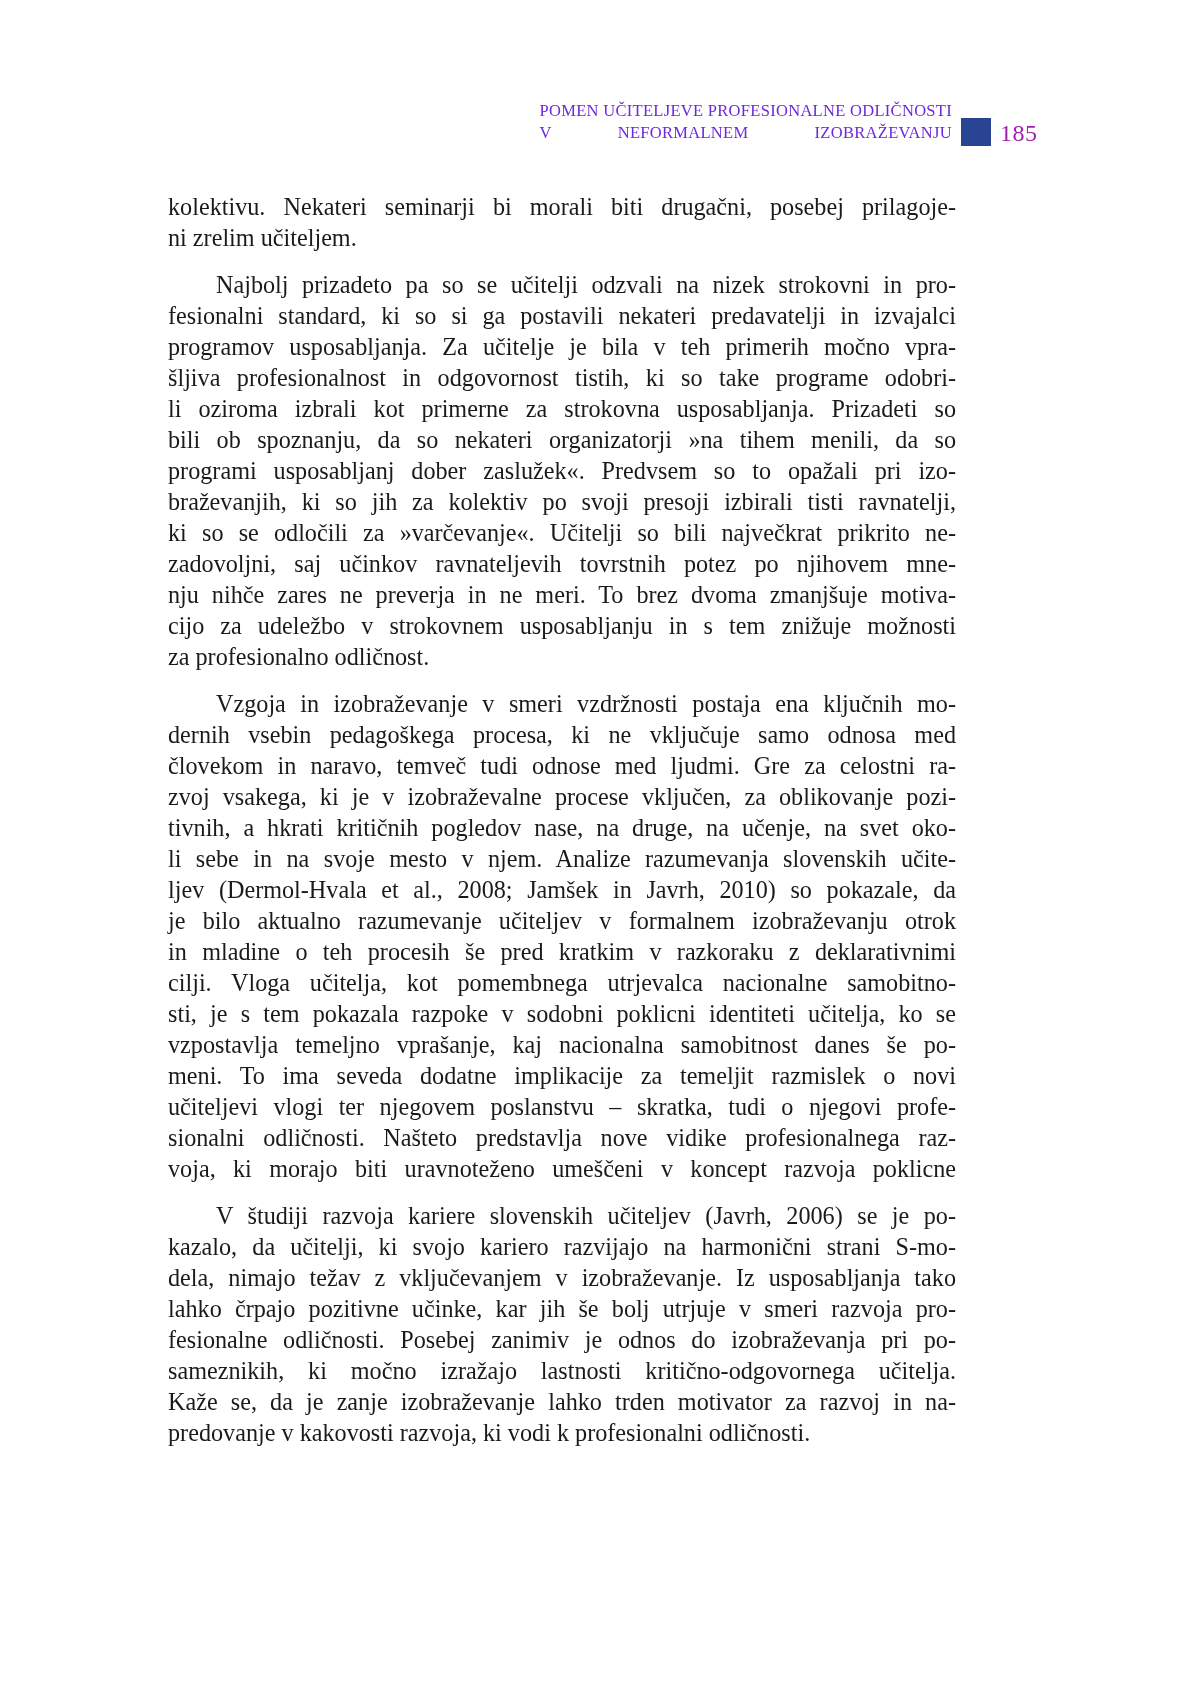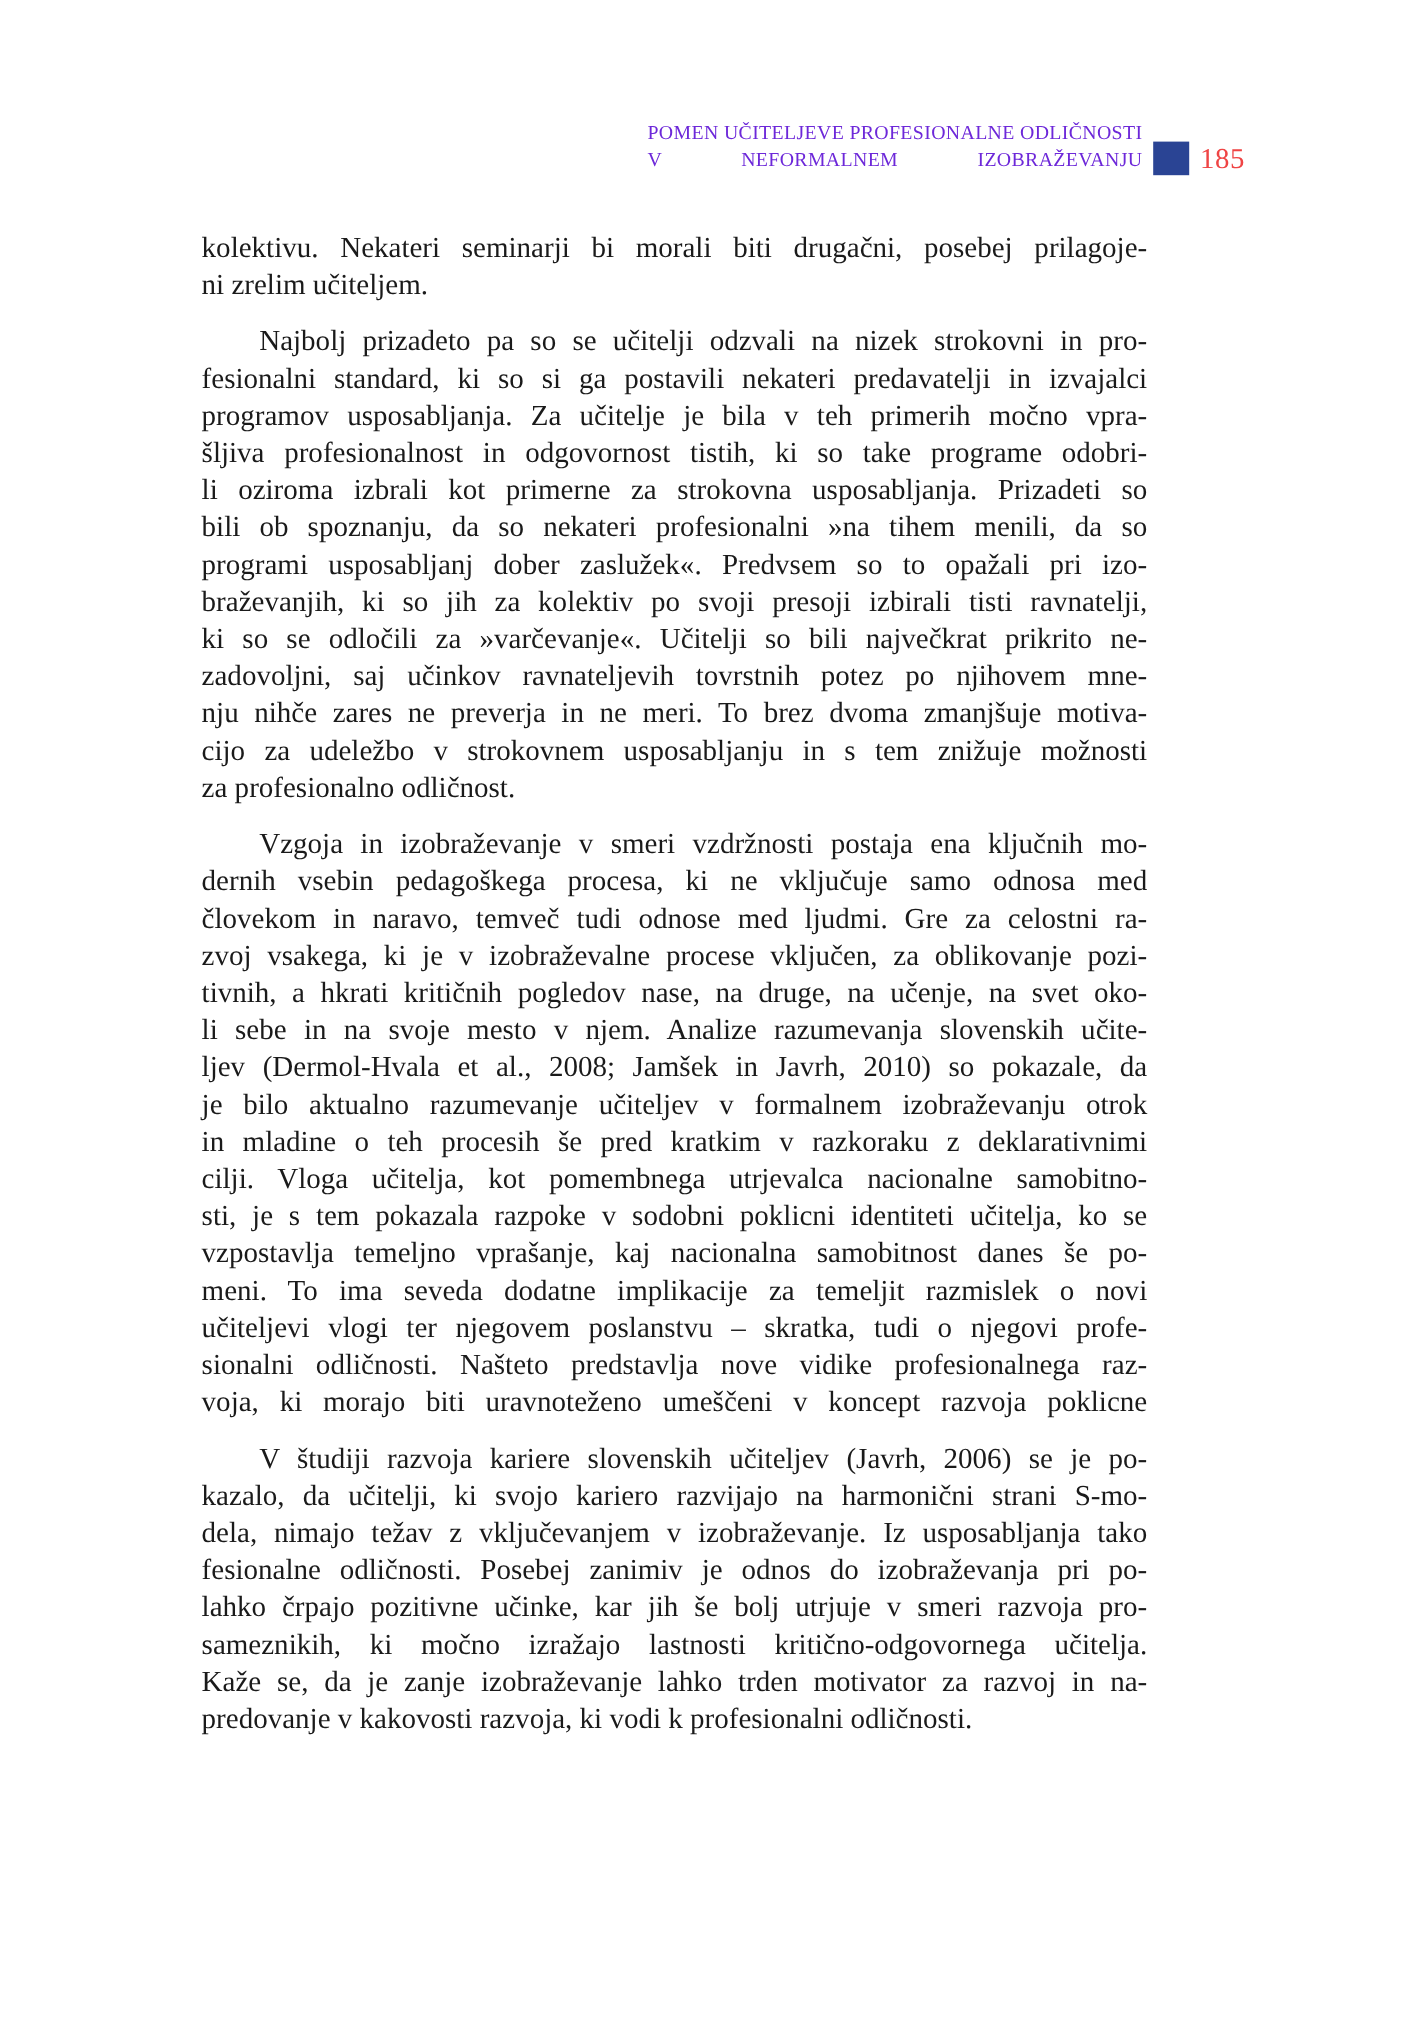--- a/index.html
+++ b/index.html
@@ -33,21 +33,21 @@
     width: 30px;
     height: 28px;
     background: #2a4494;
   }
   .page-number {
     position: absolute;
     left: 1000px;
     top: 119px;
     font-size: 24px;
     line-height: 28px;
-    color: #ef4444;
+    color: #a21caf;
     letter-spacing: 0.5px;
   }
   .body-text {
     position: absolute;
     left: 152px;
     top: 175px;
     width: 820px;
     font-size: 24.2px;
     line-height: 31px;
     color: #1a1a1a;
@@ -82,21 +82,21 @@
     <p class="para">
       <span class="line">kolektivu. Nekateri seminarji bi morali biti drugačni, posebej prilagoje-</span>
       <span class="line last">ni zrelim učiteljem.</span>
     </p>
     <p class="para">
       <span class="line indent">Najbolj prizadeto pa so se učitelji odzvali na nizek strokovni in pro-</span>
       <span class="line">fesionalni standard, ki so si ga postavili nekateri predavatelji in izvajalci</span>
       <span class="line">programov usposabljanja. Za učitelje je bila v teh primerih močno vpra-</span>
       <span class="line">šljiva profesionalnost in odgovornost tistih, ki so take programe odobri-</span>
       <span class="line">li oziroma izbrali kot primerne za strokovna usposabljanja. Prizadeti so</span>
-      <span class="line">bili ob spoznanju, da so nekateri profesionalni »na tihem menili, da so</span>
+      <span class="line">bili ob spoznanju, da so nekateri organizatorji »na tihem menili, da so</span>
       <span class="line">programi usposabljanj dober zaslužek«. Predvsem so to opažali pri izo-</span>
       <span class="line">braževanjih, ki so jih za kolektiv po svoji presoji izbirali tisti ravnatelji,</span>
       <span class="line">ki so se odločili za »varčevanje«. Učitelji so bili največkrat prikrito ne-</span>
       <span class="line">zadovoljni, saj učinkov ravnateljevih tovrstnih potez po njihovem mne-</span>
       <span class="line">nju nihče zares ne preverja in ne meri. To brez dvoma zmanjšuje motiva-</span>
       <span class="line">cijo za udeležbo v strokovnem usposabljanju in s tem znižuje možnosti</span>
       <span class="line last">za profesionalno odličnost.</span>
     </p>
     <p class="para">
       <span class="line indent">Vzgoja in izobraževanje v smeri vzdržnosti postaja ena ključnih mo-</span>
@@ -113,19 +113,19 @@
       <span class="line">vzpostavlja temeljno vprašanje, kaj nacionalna samobitnost danes še po-</span>
       <span class="line">meni. To ima seveda dodatne implikacije za temeljit razmislek o novi</span>
       <span class="line">učiteljevi vlogi ter njegovem poslanstvu – skratka, tudi o njegovi profe-</span>
       <span class="line">sionalni odličnosti. Našteto predstavlja nove vidike profesionalnega raz-</span>
       <span class="line">voja, ki morajo biti uravnoteženo umeščeni v koncept razvoja poklicne</span>
     </p>
     <p class="para">
       <span class="line indent">V študiji razvoja kariere slovenskih učiteljev (Javrh, 2006) se je po-</span>
       <span class="line">kazalo, da učitelji, ki svojo kariero razvijajo na harmonični strani S-mo-</span>
       <span class="line">dela, nimajo težav z vključevanjem v izobraževanje. Iz usposabljanja tako</span>
+      <span class="line">lahko črpajo pozitivne učinke, kar jih še bolj utrjuje v smeri razvoja pro-</span>
       <span class="line">fesionalne odličnosti. Posebej zanimiv je odnos do izobraževanja pri po-</span>
-      <span class="line">lahko črpajo pozitivne učinke, kar jih še bolj utrjuje v smeri razvoja pro-</span>
       <span class="line">sameznikih, ki močno izražajo lastnosti kritično-odgovornega učitelja.</span>
       <span class="line">Kaže se, da je zanje izobraževanje lahko trden motivator za razvoj in na-</span>
       <span class="line last">predovanje v kakovosti razvoja, ki vodi k profesionalni odličnosti.</span>
     </p>
   </main>
 
 </body></html>

